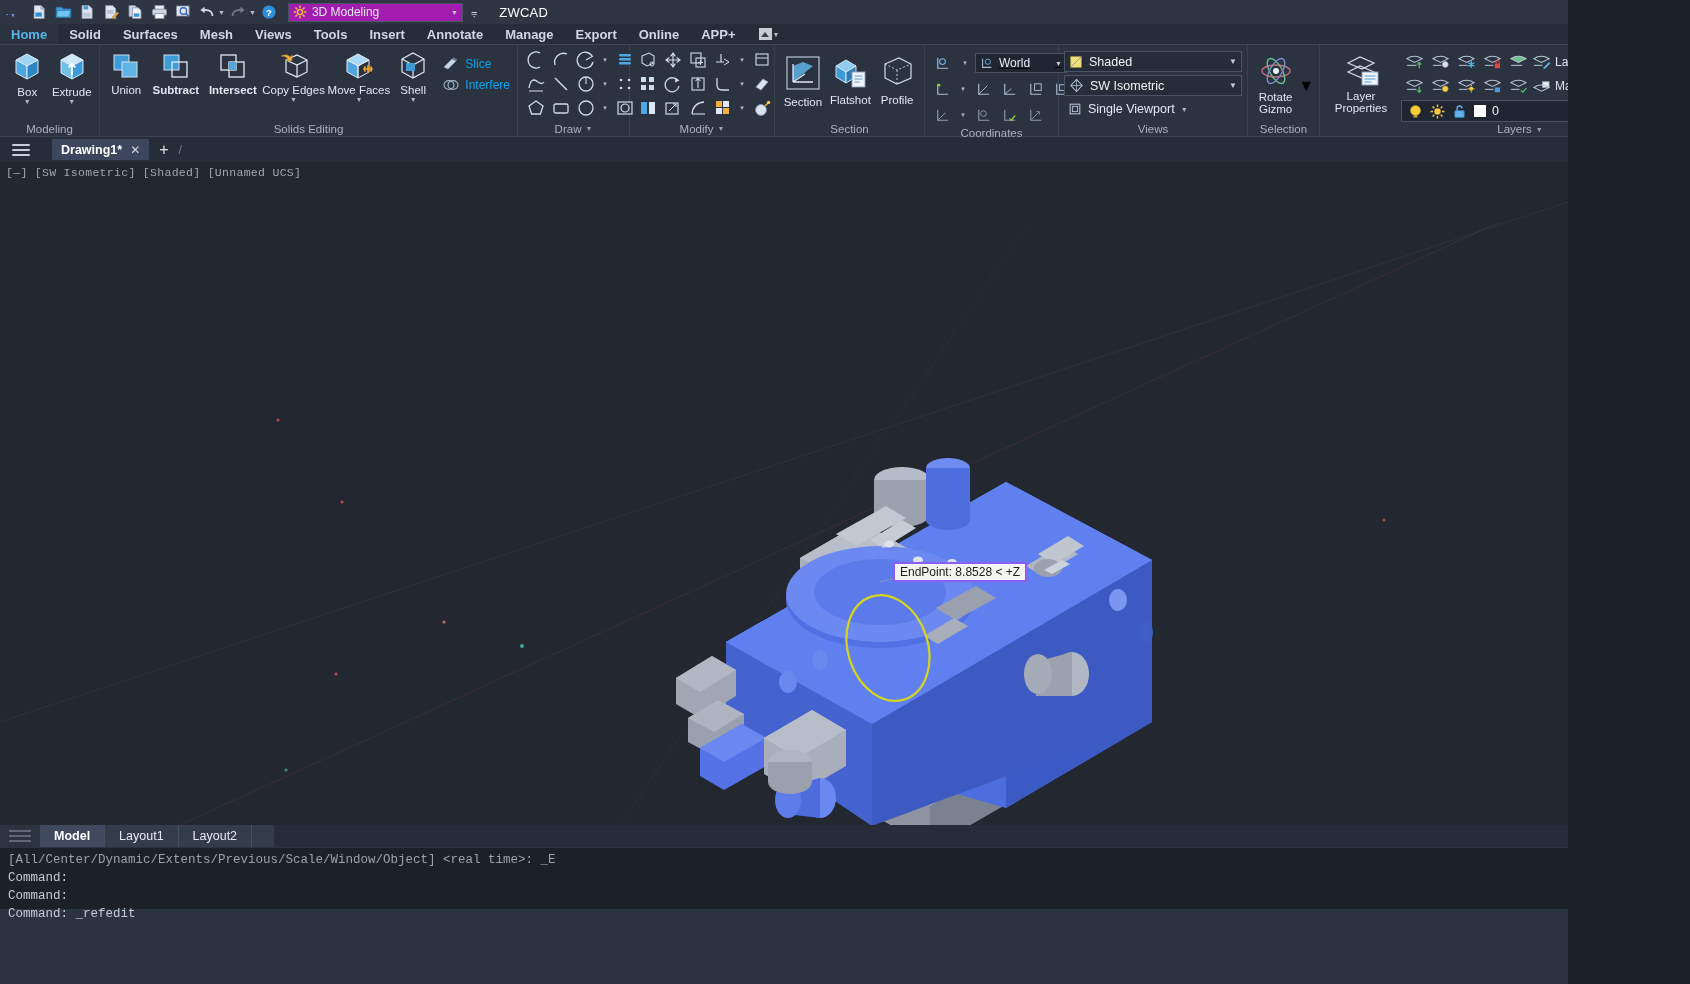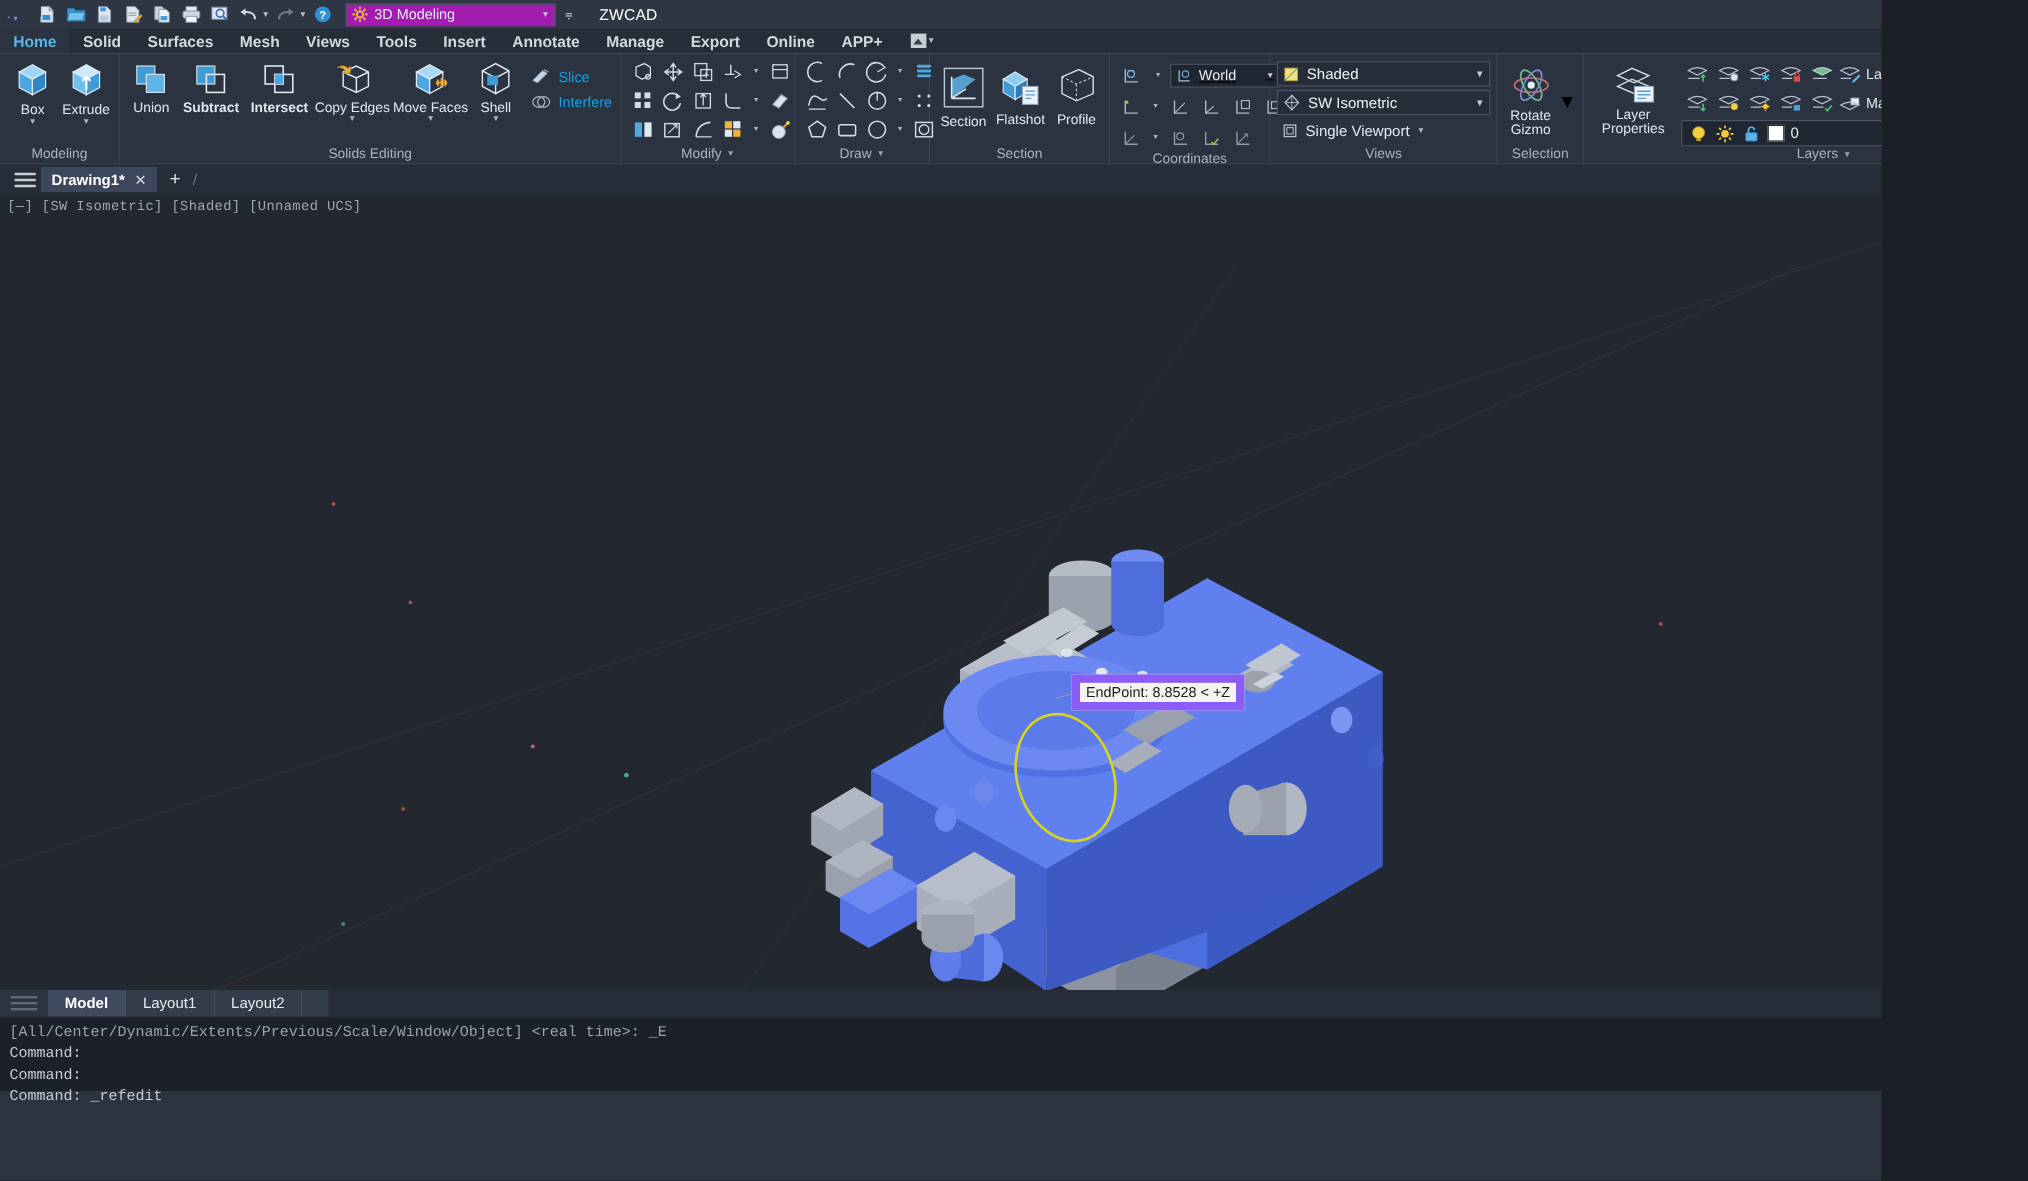--- a/index.html
+++ b/index.html
@@ -145,40 +145,40 @@
 
   
   .filebar {
     height: 25px; background: #262c38;
     display: flex; align-items: center; gap: 0; padding-left: 8px;
   }
   .hamb { width: 26px; display: flex; flex-direction: column; gap: 3px; padding: 0 4px; }
   .hamb span { height: 2px; background: #c8ced8; border-radius: 1px; }
   .ftab {
     display: flex; align-items: center; gap: 8px;
-    height: 21px; padding: 0 9px; margin-left: 0;
+    height: 21px; padding: 0 9px; margin-left: 18px;
     background: #3c465c; color: #ffffff; font-size: 12.5px; font-weight: bold;
   }
   .ftab .x { font-size: 12px; color: #d4d9e2; font-weight: normal; }
   .fplus { color: #dfe3ea; font-size: 16px; padding: 0 10px; line-height: 1; }
   .fslash { color: #6f7989; font-size: 13px; }
 
   
   .viewport {
     position: relative; height: 663px;
     background: #23272f; overflow: hidden;
   }
   .vplabel {
     position: absolute; top: 4px; left: 6px;
     color: #9ea6b2; font-size: 11.5px;
     font-family: "Liberation Mono", monospace; letter-spacing: .3px;
   }
   .tooltip {
     position: absolute; background: #f3f3ef; color: #1b1b1b;
-    border: 7px solid #8b5cf6; font-size: 12px;
+    border: 2px solid #8b5cf6; font-size: 12px;
     padding: 1px 5px; white-space: nowrap;
     font-family: "Liberation Sans", sans-serif;
   }
 
   
   .layoutbar {
     height: 22px; background: #262c38;
     display: flex; align-items: stretch;
   }
   .lt-hamb {
@@ -431,20 +431,111 @@
               <ellipse cx="7" cy="8" rx="5" ry="4.4" fill="none" stroke="#9fb2c6" stroke-width="1.1"></ellipse>
               <ellipse cx="11" cy="8" rx="5" ry="4.4" fill="none" stroke="#9fb2c6" stroke-width="1.1"></ellipse>
             </svg>
             <span class="lbl">Interfere</span>
           </div>
         </div>
       </div>
       <div class="panel-title">Solids Editing</div>
     </div>
 
+    <div class="panel" style="width:112px;">
+      <div class="panel-body">
+        <div class="grid3">
+          <div class="gcell">
+            <svg width="20" height="20" viewBox="0 0 20 20">
+                <path d="M14 3 A8 8 0 1 0 14 17" fill="none" stroke="#cfdcea" stroke-width="1.3"></path>
+              </svg>
+          </div>
+          <div class="gcell">
+            <svg width="20" height="20" viewBox="0 0 20 20">
+                <path d="M3 14 q2 -12 9 -6 q4 3 6 0" fill="none" stroke="#cfdcea" stroke-width="1.3"></path>
+                <path d="M3 17 h14" stroke="#cfdcea" stroke-width="1"></path>
+              </svg>
+          </div>
+          <div class="gcell">
+            <svg width="20" height="20" viewBox="0 0 20 20">
+                <path d="M10 3 L17 8 L14.4 16 L5.6 16 L3 8z" fill="none" stroke="#cfdcea" stroke-width="1.3"></path>
+              </svg>
+          </div>
+
+          <div class="gcell">
+            <svg width="20" height="20" viewBox="0 0 20 20">
+                <path d="M16 4 A9 9 0 0 0 4 15" fill="none" stroke="#cfdcea" stroke-width="1.3"></path>
+              </svg>
+          </div>
+          <div class="gcell">
+            <svg width="20" height="20" viewBox="0 0 20 20">
+                <path d="M4 4 L16 16" stroke="#cfdcea" stroke-width="1.4"></path>
+              </svg>
+          </div>
+          <div class="gcell">
+            <svg width="20" height="20" viewBox="0 0 20 20">
+                <rect x="3" y="6" width="14" height="9" rx="1.5" fill="none" stroke="#cfdcea" stroke-width="1.3"></rect>
+              </svg>
+          </div>
+
+          <div class="gcell">
+            <svg width="20" height="20" viewBox="0 0 20 20">
+                <path d="M16 6 A8 8 0 1 0 17 12" fill="none" stroke="#cfdcea" stroke-width="1.3"></path>
+                <path d="M10 10 L17 6" stroke="#cfdcea" stroke-width="1.1"></path>
+              </svg>
+          </div>
+          <div class="gcell">
+            <svg width="20" height="20" viewBox="0 0 20 20">
+                <circle cx="10" cy="10" r="7" fill="none" stroke="#cfdcea" stroke-width="1.3"></circle>
+                <path d="M10 10 L10 3" stroke="#cfdcea" stroke-width="1.1"></path>
+              </svg>
+          </div>
+          <div class="gcell">
+            <svg width="20" height="20" viewBox="0 0 20 20">
+                <circle cx="10" cy="10" r="7" fill="none" stroke="#cfdcea" stroke-width="1.3"></circle>
+              </svg>
+          </div>
+
+          <div class="gcell dd"></div>
+          <div class="gcell dd"></div>
+          <div class="gcell dd"></div>
+
+          <div class="gcell">
+            <svg width="20" height="20" viewBox="0 0 20 20">
+                <g fill="#4ea7e0">
+                  <rect x="4" y="4" width="12" height="2.4" rx="1.2"></rect>
+                  <rect x="4" y="8" width="12" height="2.4" rx="1.2"></rect>
+                  <rect x="4" y="12" width="12" height="2.4" rx="1.2"></rect>
+                </g>
+              </svg>
+          </div>
+          <div class="gcell">
+            <svg width="20" height="20" viewBox="0 0 20 20">
+                <g fill="#cfdcea">
+                  <circle cx="6" cy="6" r="1.3"></circle>
+                  <circle cx="14" cy="6" r="1.3"></circle>
+                  <circle cx="6" cy="14" r="1.3"></circle>
+                  <circle cx="14" cy="14" r="1.3"></circle>
+                </g>
+              </svg>
+          </div>
+          <div class="gcell">
+            <svg width="20" height="20" viewBox="0 0 20 20">
+                <rect x="3" y="4" width="14" height="12" fill="none" stroke="#cfdcea" stroke-width="1.2"></rect>
+                <circle cx="10" cy="10" r="4" fill="none" stroke="#cfdcea" stroke-width="1.2"></circle>
+              </svg>
+          </div>
+        </div>
+      </div>
+      <div class="panel-title">
+        <span>Draw</span>
+        <span class="dd">▼</span>
+      </div>
+    </div>
+
     <div class="panel" style="width:145px;">
       <div class="panel-body">
         <div class="grid3">
           <div class="gcell">
             <svg width="20" height="20" viewBox="0 0 20 20">
                 <path d="M4 6 L11 3 L16 6 L16 13 L9 16 L4 13z" fill="none" stroke="#cfdcea" stroke-width="1.1"></path>
                 <circle cx="14" cy="14" r="2" fill="none" stroke="#cfdcea" stroke-width="1"></circle>
               </svg>
           </div>
           <div class="gcell">
@@ -543,111 +634,20 @@
             <svg width="20" height="20" viewBox="0 0 20 20">
                 <circle cx="9" cy="12" r="5.4" fill="#d9e3ee" stroke="#92a4b8" stroke-width=".8"></circle>
                 <path d="M13 8 l3 -3" stroke="#f0a62c" stroke-width="1.6"></path>
                 <circle cx="16.6" cy="4.4" r="1.6" fill="#f7d24a"></circle>
               </svg>
           </div>
         </div>
       </div>
       <div class="panel-title">
         <span>Modify</span>
-        <span class="dd">▼</span>
-      </div>
-    </div>
-
-    <div class="panel" style="width:112px;">
-      <div class="panel-body">
-        <div class="grid3">
-          <div class="gcell">
-            <svg width="20" height="20" viewBox="0 0 20 20">
-                <path d="M14 3 A8 8 0 1 0 14 17" fill="none" stroke="#cfdcea" stroke-width="1.3"></path>
-              </svg>
-          </div>
-          <div class="gcell">
-            <svg width="20" height="20" viewBox="0 0 20 20">
-                <path d="M3 14 q2 -12 9 -6 q4 3 6 0" fill="none" stroke="#cfdcea" stroke-width="1.3"></path>
-                <path d="M3 17 h14" stroke="#cfdcea" stroke-width="1"></path>
-              </svg>
-          </div>
-          <div class="gcell">
-            <svg width="20" height="20" viewBox="0 0 20 20">
-                <path d="M10 3 L17 8 L14.4 16 L5.6 16 L3 8z" fill="none" stroke="#cfdcea" stroke-width="1.3"></path>
-              </svg>
-          </div>
-
-          <div class="gcell">
-            <svg width="20" height="20" viewBox="0 0 20 20">
-                <path d="M16 4 A9 9 0 0 0 4 15" fill="none" stroke="#cfdcea" stroke-width="1.3"></path>
-              </svg>
-          </div>
-          <div class="gcell">
-            <svg width="20" height="20" viewBox="0 0 20 20">
-                <path d="M4 4 L16 16" stroke="#cfdcea" stroke-width="1.4"></path>
-              </svg>
-          </div>
-          <div class="gcell">
-            <svg width="20" height="20" viewBox="0 0 20 20">
-                <rect x="3" y="6" width="14" height="9" rx="1.5" fill="none" stroke="#cfdcea" stroke-width="1.3"></rect>
-              </svg>
-          </div>
-
-          <div class="gcell">
-            <svg width="20" height="20" viewBox="0 0 20 20">
-                <path d="M16 6 A8 8 0 1 0 17 12" fill="none" stroke="#cfdcea" stroke-width="1.3"></path>
-                <path d="M10 10 L17 6" stroke="#cfdcea" stroke-width="1.1"></path>
-              </svg>
-          </div>
-          <div class="gcell">
-            <svg width="20" height="20" viewBox="0 0 20 20">
-                <circle cx="10" cy="10" r="7" fill="none" stroke="#cfdcea" stroke-width="1.3"></circle>
-                <path d="M10 10 L10 3" stroke="#cfdcea" stroke-width="1.1"></path>
-              </svg>
-          </div>
-          <div class="gcell">
-            <svg width="20" height="20" viewBox="0 0 20 20">
-                <circle cx="10" cy="10" r="7" fill="none" stroke="#cfdcea" stroke-width="1.3"></circle>
-              </svg>
-          </div>
-
-          <div class="gcell dd"></div>
-          <div class="gcell dd"></div>
-          <div class="gcell dd"></div>
-
-          <div class="gcell">
-            <svg width="20" height="20" viewBox="0 0 20 20">
-                <g fill="#4ea7e0">
-                  <rect x="4" y="4" width="12" height="2.4" rx="1.2"></rect>
-                  <rect x="4" y="8" width="12" height="2.4" rx="1.2"></rect>
-                  <rect x="4" y="12" width="12" height="2.4" rx="1.2"></rect>
-                </g>
-              </svg>
-          </div>
-          <div class="gcell">
-            <svg width="20" height="20" viewBox="0 0 20 20">
-                <g fill="#cfdcea">
-                  <circle cx="6" cy="6" r="1.3"></circle>
-                  <circle cx="14" cy="6" r="1.3"></circle>
-                  <circle cx="6" cy="14" r="1.3"></circle>
-                  <circle cx="14" cy="14" r="1.3"></circle>
-                </g>
-              </svg>
-          </div>
-          <div class="gcell">
-            <svg width="20" height="20" viewBox="0 0 20 20">
-                <rect x="3" y="4" width="14" height="12" fill="none" stroke="#cfdcea" stroke-width="1.2"></rect>
-                <circle cx="10" cy="10" r="4" fill="none" stroke="#cfdcea" stroke-width="1.2"></circle>
-              </svg>
-          </div>
-        </div>
-      </div>
-      <div class="panel-title">
-        <span>Draw</span>
         <span class="dd">▼</span>
       </div>
     </div>
 
     <div class="panel" style="width:150px;">
       <div class="panel-body" style="padding-top:4px;">
         <div class="bigbtn" style="width:50px;">
           <svg class="icn" width="40" height="40" viewBox="0 0 40 40">
             <rect x="4" y="3" width="32" height="32" fill="none" stroke="#b9c6d6" stroke-width="1.2"></rect>
             <path d="M10 28 L10 12 L20 8 L30 12" fill="#5fb4e6" opacity=".85"></path>

